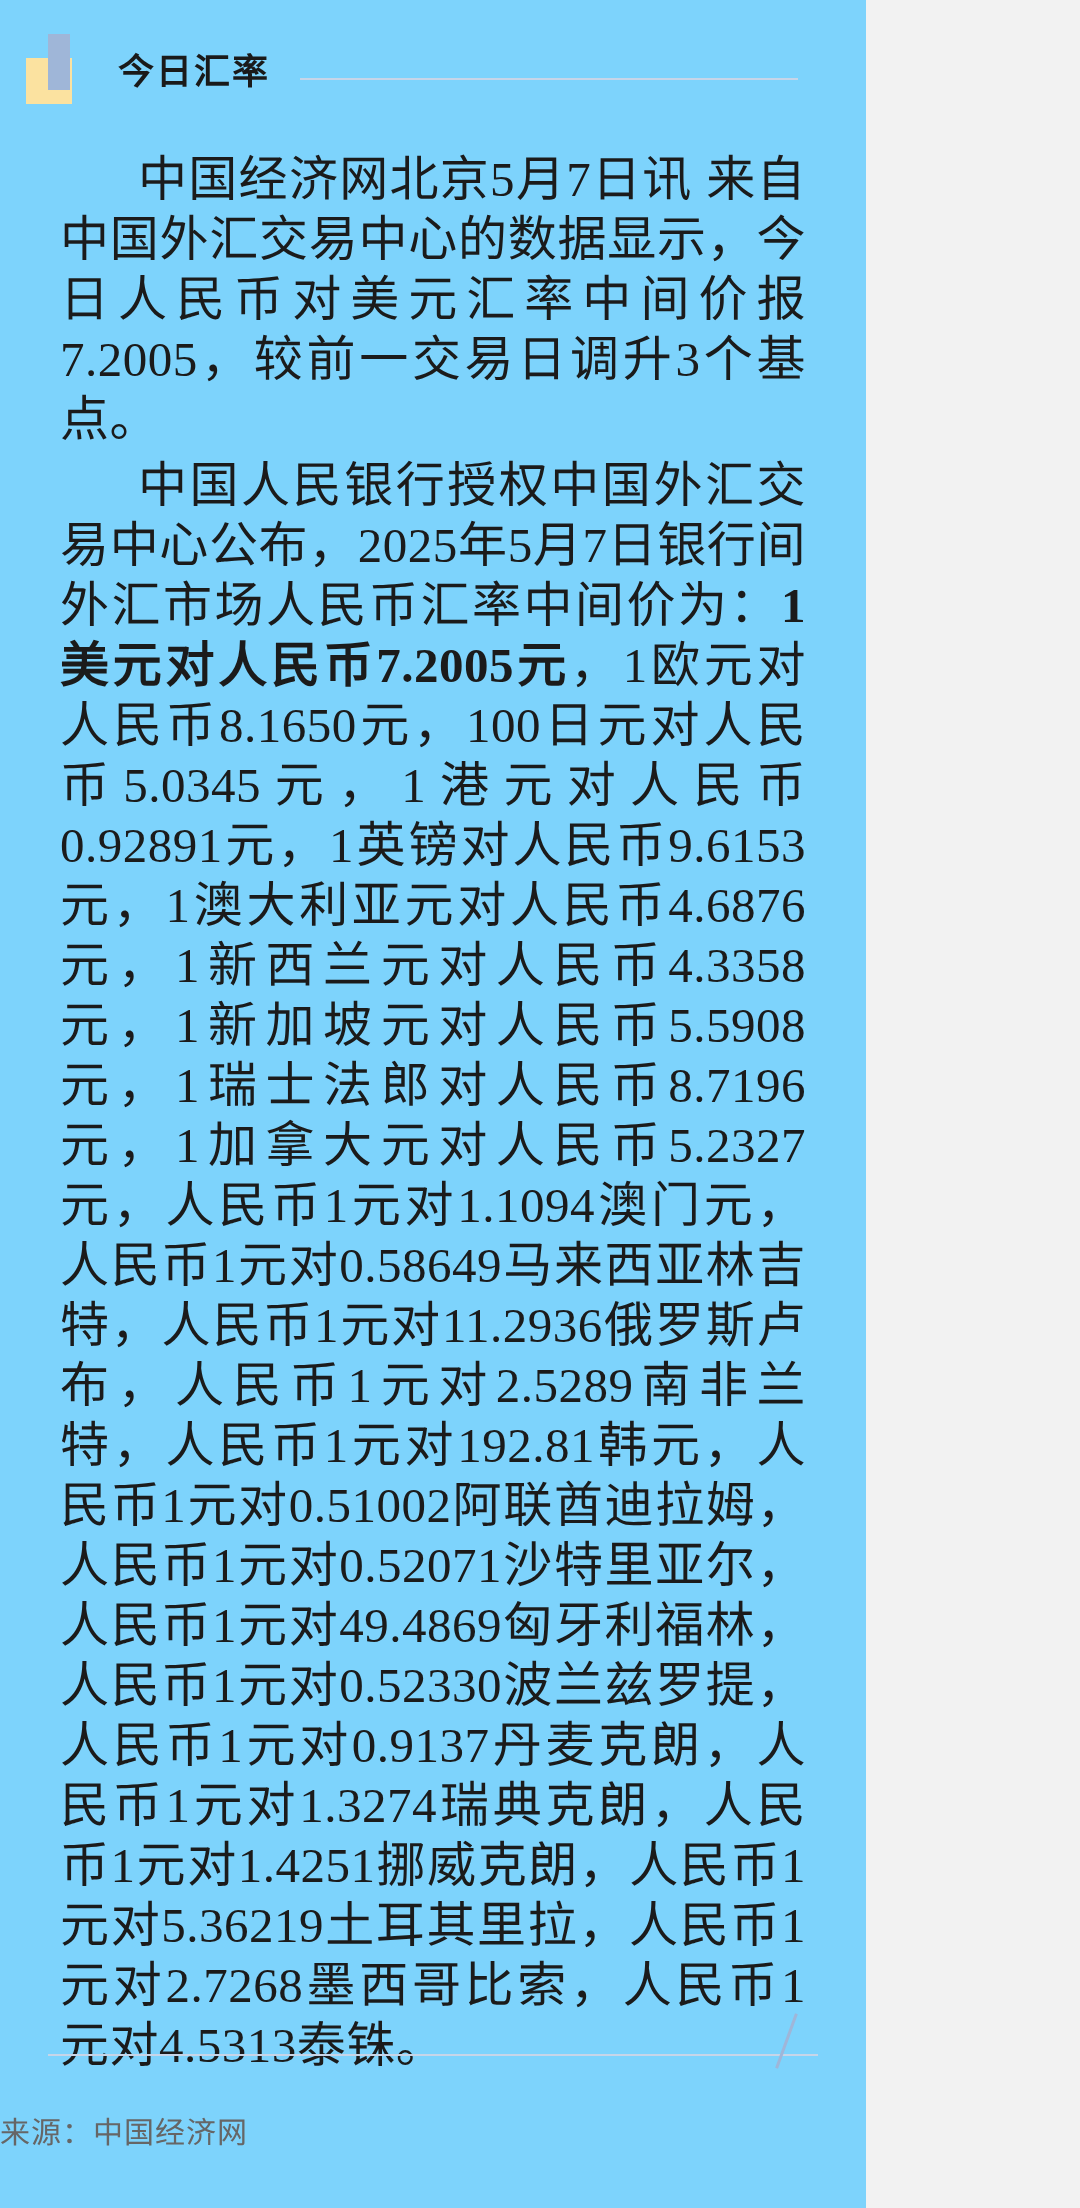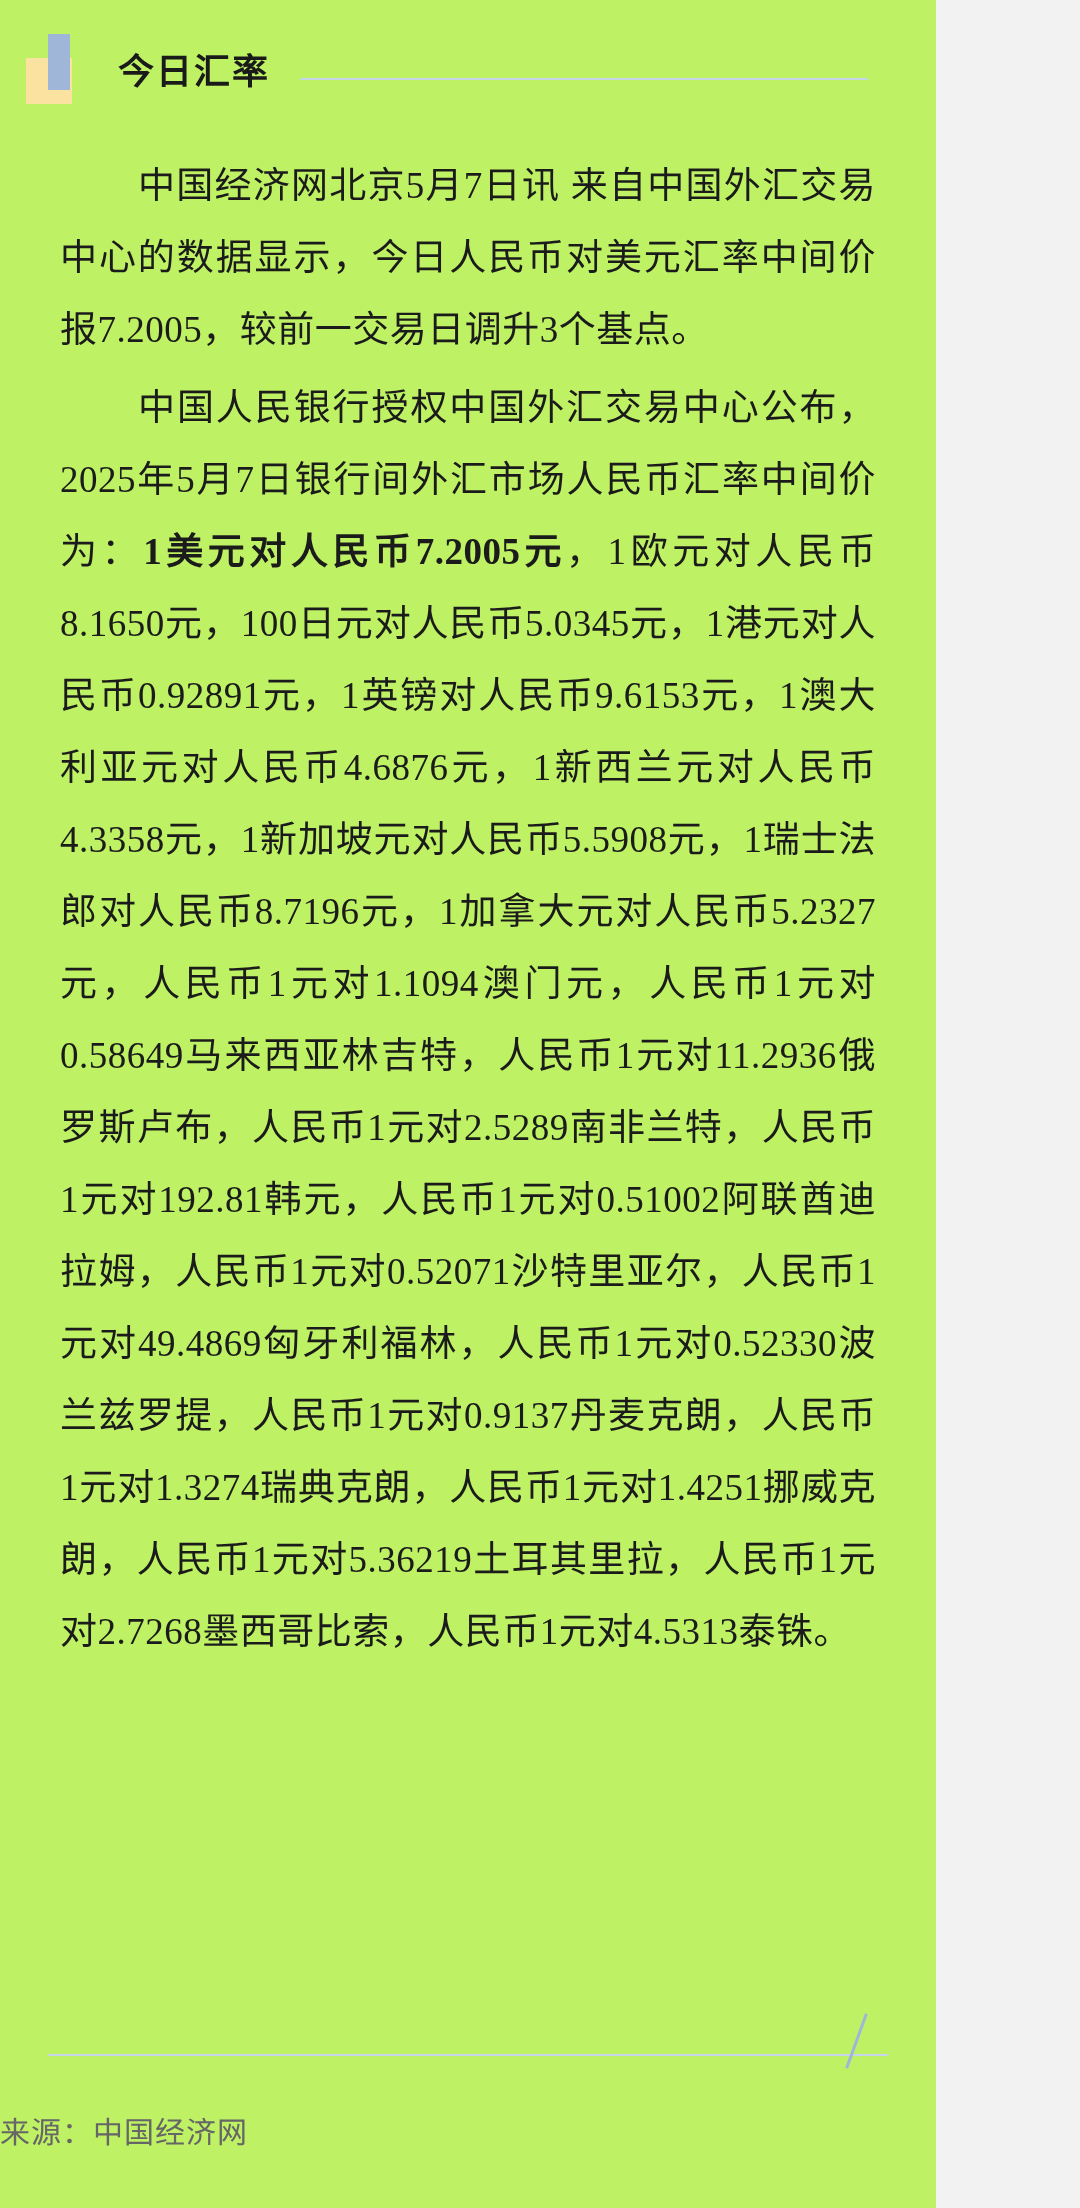--- a/index.html
+++ b/index.html
@@ -9,23 +9,23 @@
   body {
     width: 1080px;
     height: 2208px;
     background: #f2f2f2;
     font-family: "Liberation Serif", "DejaVu Serif", serif;
     color: #1a1a1a;
     overflow: hidden;
   }
   .page {
     position: relative;
-    width: 936px;
+    width: 866px;
     height: 2208px;
-    background: #bef264;
+    background: #7dd3fc;
     box-sizing: border-box;
   }
 
   
   .header {
     position: relative;
     height: 130px;
     padding: 0;
   }
   .header-square {
@@ -65,22 +65,22 @@
 
   
   .article {
     position: absolute;
     left: 60px;
     right: 60px;
     top: 150px;
   }
   .para {
     margin: 0 0 6px 0;
-    font-size: 37px;
-    line-height: 72px;
+    font-size: 49px;
+    line-height: 60px;
     text-align: justify;
     text-justify: inter-ideograph;
     letter-spacing: 0.5px;
     color: #1b1b1b;
   }
   .para.indent {
     text-indent: 78px;
   }
   .emph {
     font-weight: bold;

